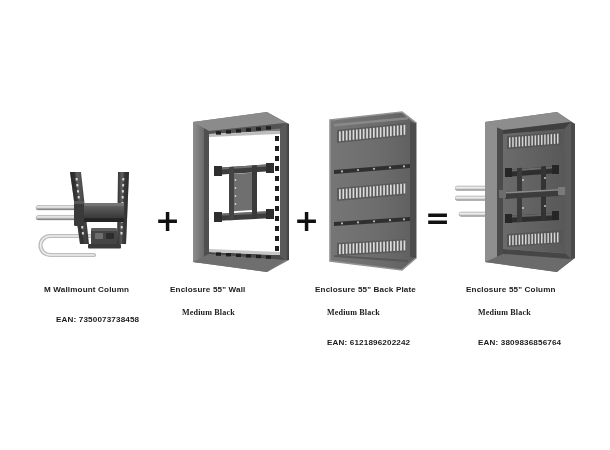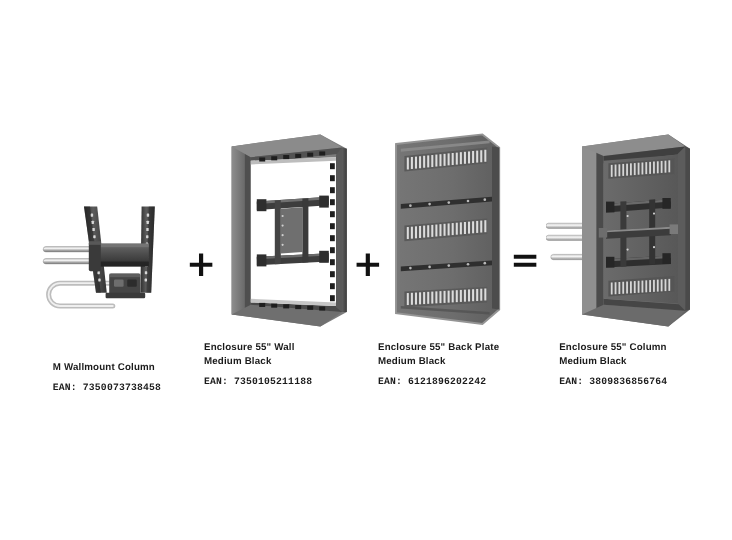--- a/index.html
+++ b/index.html
@@ -50,22 +50,22 @@
   .label-block {
     position: absolute;
     font-size: 8.1px;
     font-weight: 700;
     color: #1b1b1b;
     letter-spacing: 0.15px;
     line-height: 1.42;
     white-space: nowrap;
   }
   .label-title { margin: 0; }
-  .label-sub   { margin: 0; }
-  .label-ean   { margin: 0; padding-top: 7px; font-family: Liberation Mono, monospace; }
+  .label-sub   { margin: 12px; font-family: Liberation Serif, serif; }
+  .label-ean   { margin: 12px; padding-top: 7px; }
   .label-ean.tight { padding-top: 6px; }
 </style>
 </head>
 <body>
 
 <div id="canvas">
 
   <div class="product" style="left:34px; top:162px;">
     <svg width="125" height="110" viewBox="0 0 125 110">
       <defs>
@@ -474,29 +474,28 @@
         <g fill="#d2d2d2">
           <circle cx="68" cy="72" r="0.9"></circle>
           <circle cx="68" cy="100" r="0.9"></circle>
           <circle cx="90" cy="70" r="0.9"></circle>
           <circle cx="90" cy="98" r="0.9"></circle>
         </g>
       </g>
     </svg>
   </div>
 
-  <div class="label-block" style="left:44px; top:300px;">
+  <div class="label-block" style="left:44px; top:284px;">
     <p class="label-title">M Wallmount Column</p>
     <p class="label-ean">EAN: 7350073738458</p>
   </div>
 
   <div class="label-block" style="left:170px; top:284px;">
     <p class="label-title">Enclosure 55" Wall</p>
     <p class="label-sub">Medium Black</p>
-    <p class="label-ean tight">EAN: 7350105211188</p>
   </div>
 
   <div class="label-block" style="left:315px; top:284px;">
     <p class="label-title">Enclosure 55" Back Plate</p>
     <p class="label-sub">Medium Black</p>
     <p class="label-ean tight">EAN: 6121896202242</p>
   </div>
 
   <div class="label-block" style="left:466px; top:284px;">
     <p class="label-title">Enclosure 55" Column</p>

